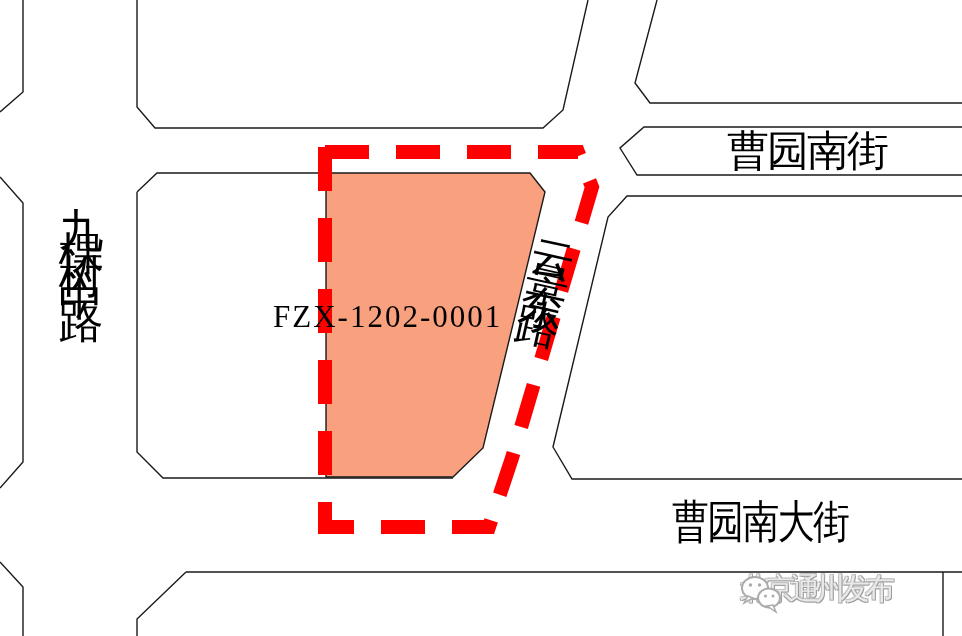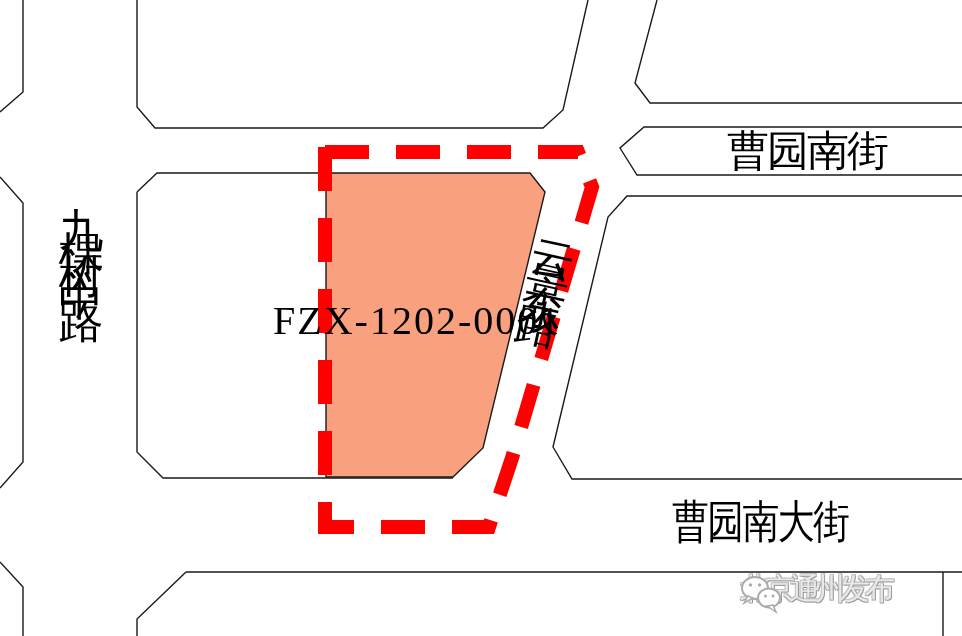--- a/index.html
+++ b/index.html
@@ -13,21 +13,21 @@
   .road-h.south{font-size:45px;transform:scaleX(.82);transform-origin:0 0;}
   .road-v{
     writing-mode:vertical-lr;text-orientation:upright;
     font-size:45px;letter-spacing:23px;
   }
   .road-v.east{
     font-size:44px;letter-spacing:21px;
     transform:rotate(12.5deg);transform-origin:22px 0;
   }
   .parcel-id{
-    font-size:40px;letter-spacing:2px;color:#000;
+    font-size:31px;letter-spacing:2px;color:#000;
   }
   .watermark{
     position:absolute;display:flex;align-items:center;gap:8px;
   }
   .wm-text{
     font-size:30px;letter-spacing:-5px;color:#e9e9e9;line-height:1;
     text-shadow:1px 1px 0 #9b9b9b,-1px -1px 0 #c4c4c4,1px -1px 0 #ababab,-1px 1px 0 #ababab;
   }
 </style>
 </head>

